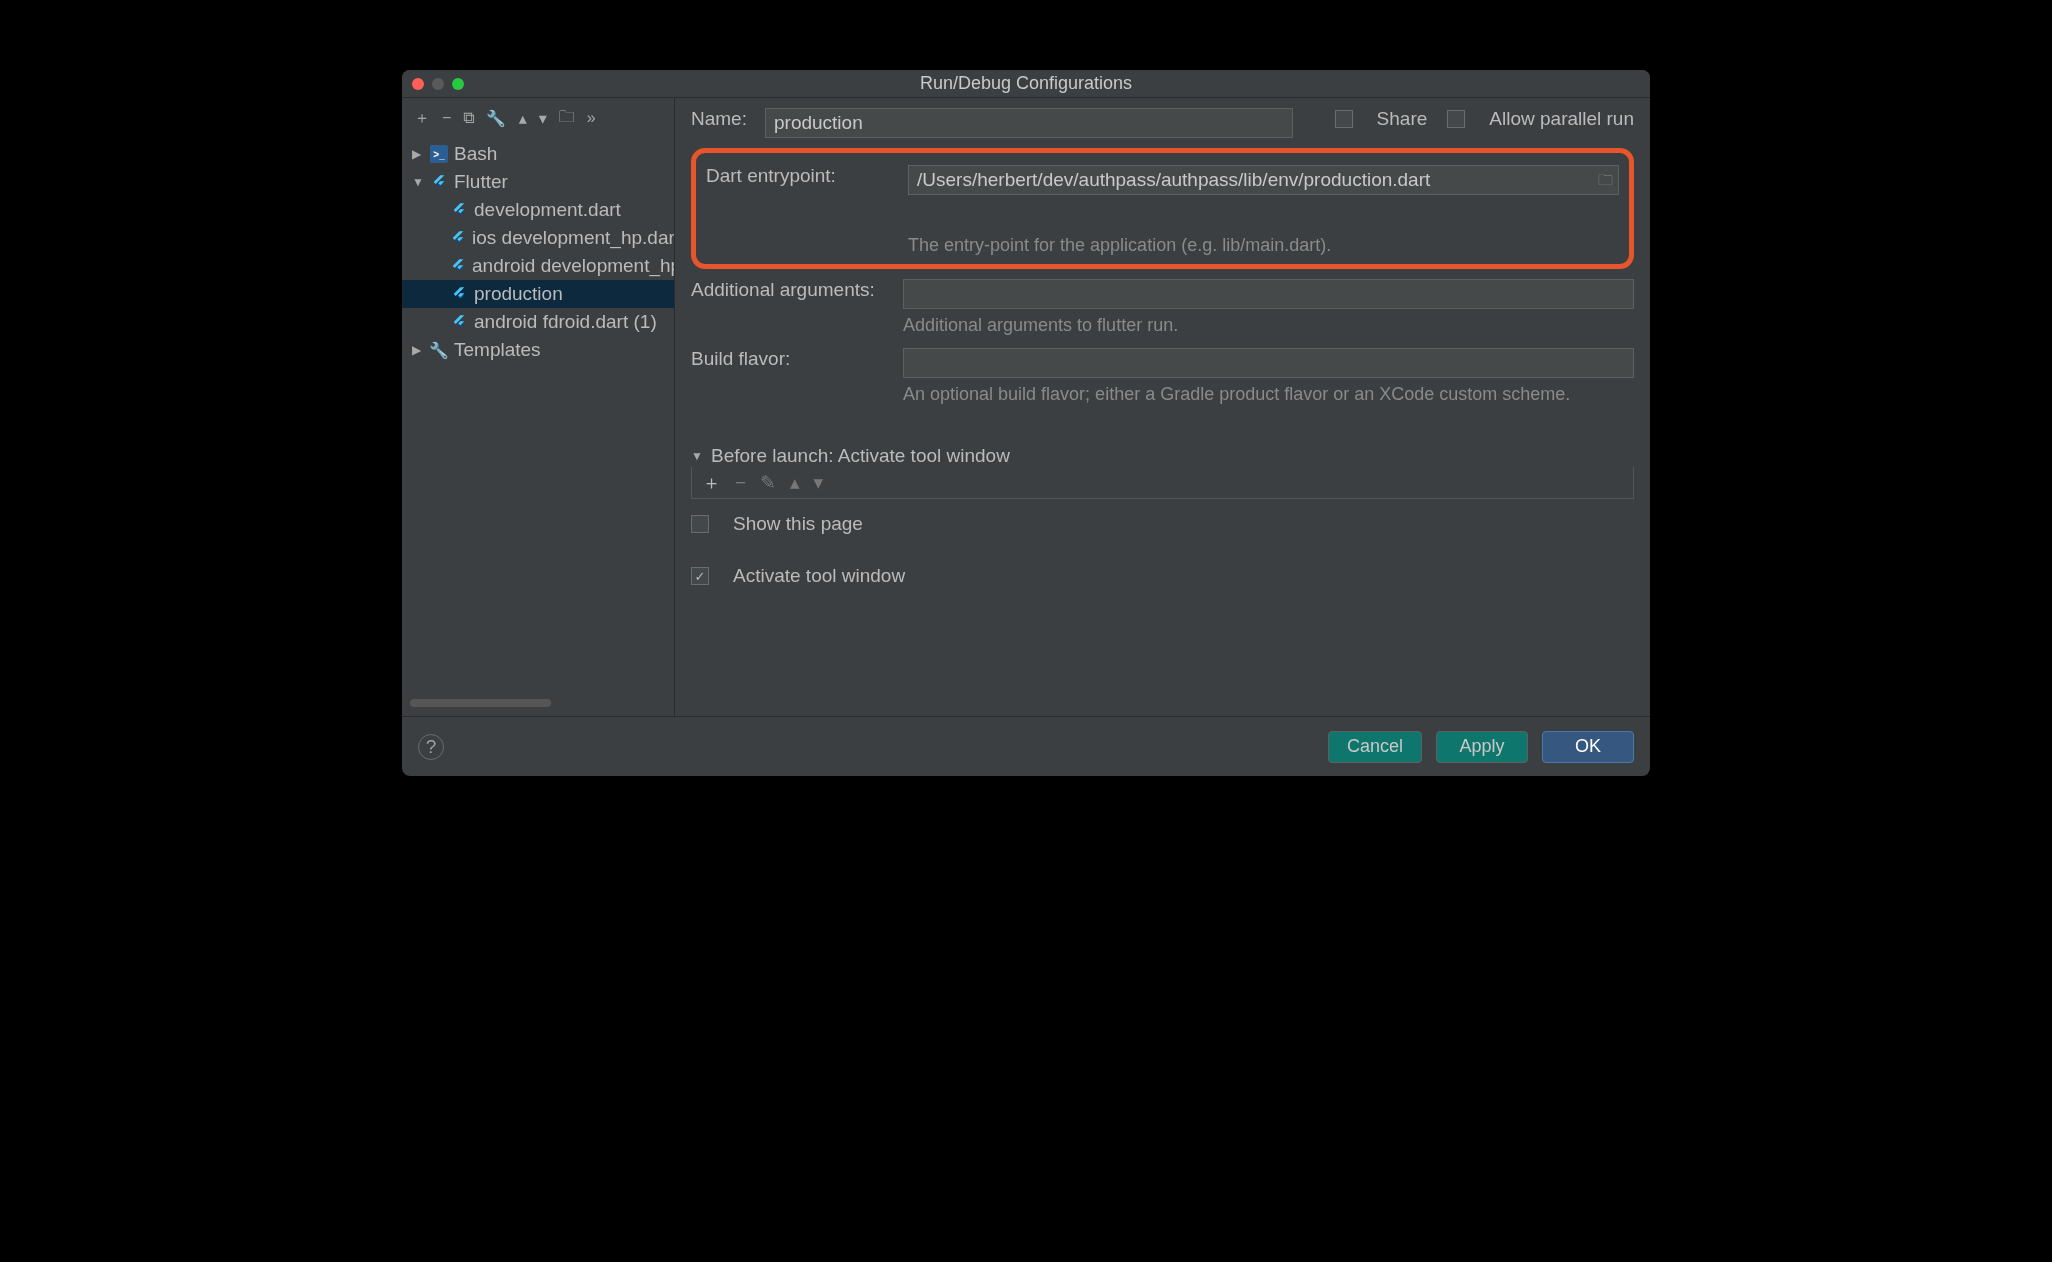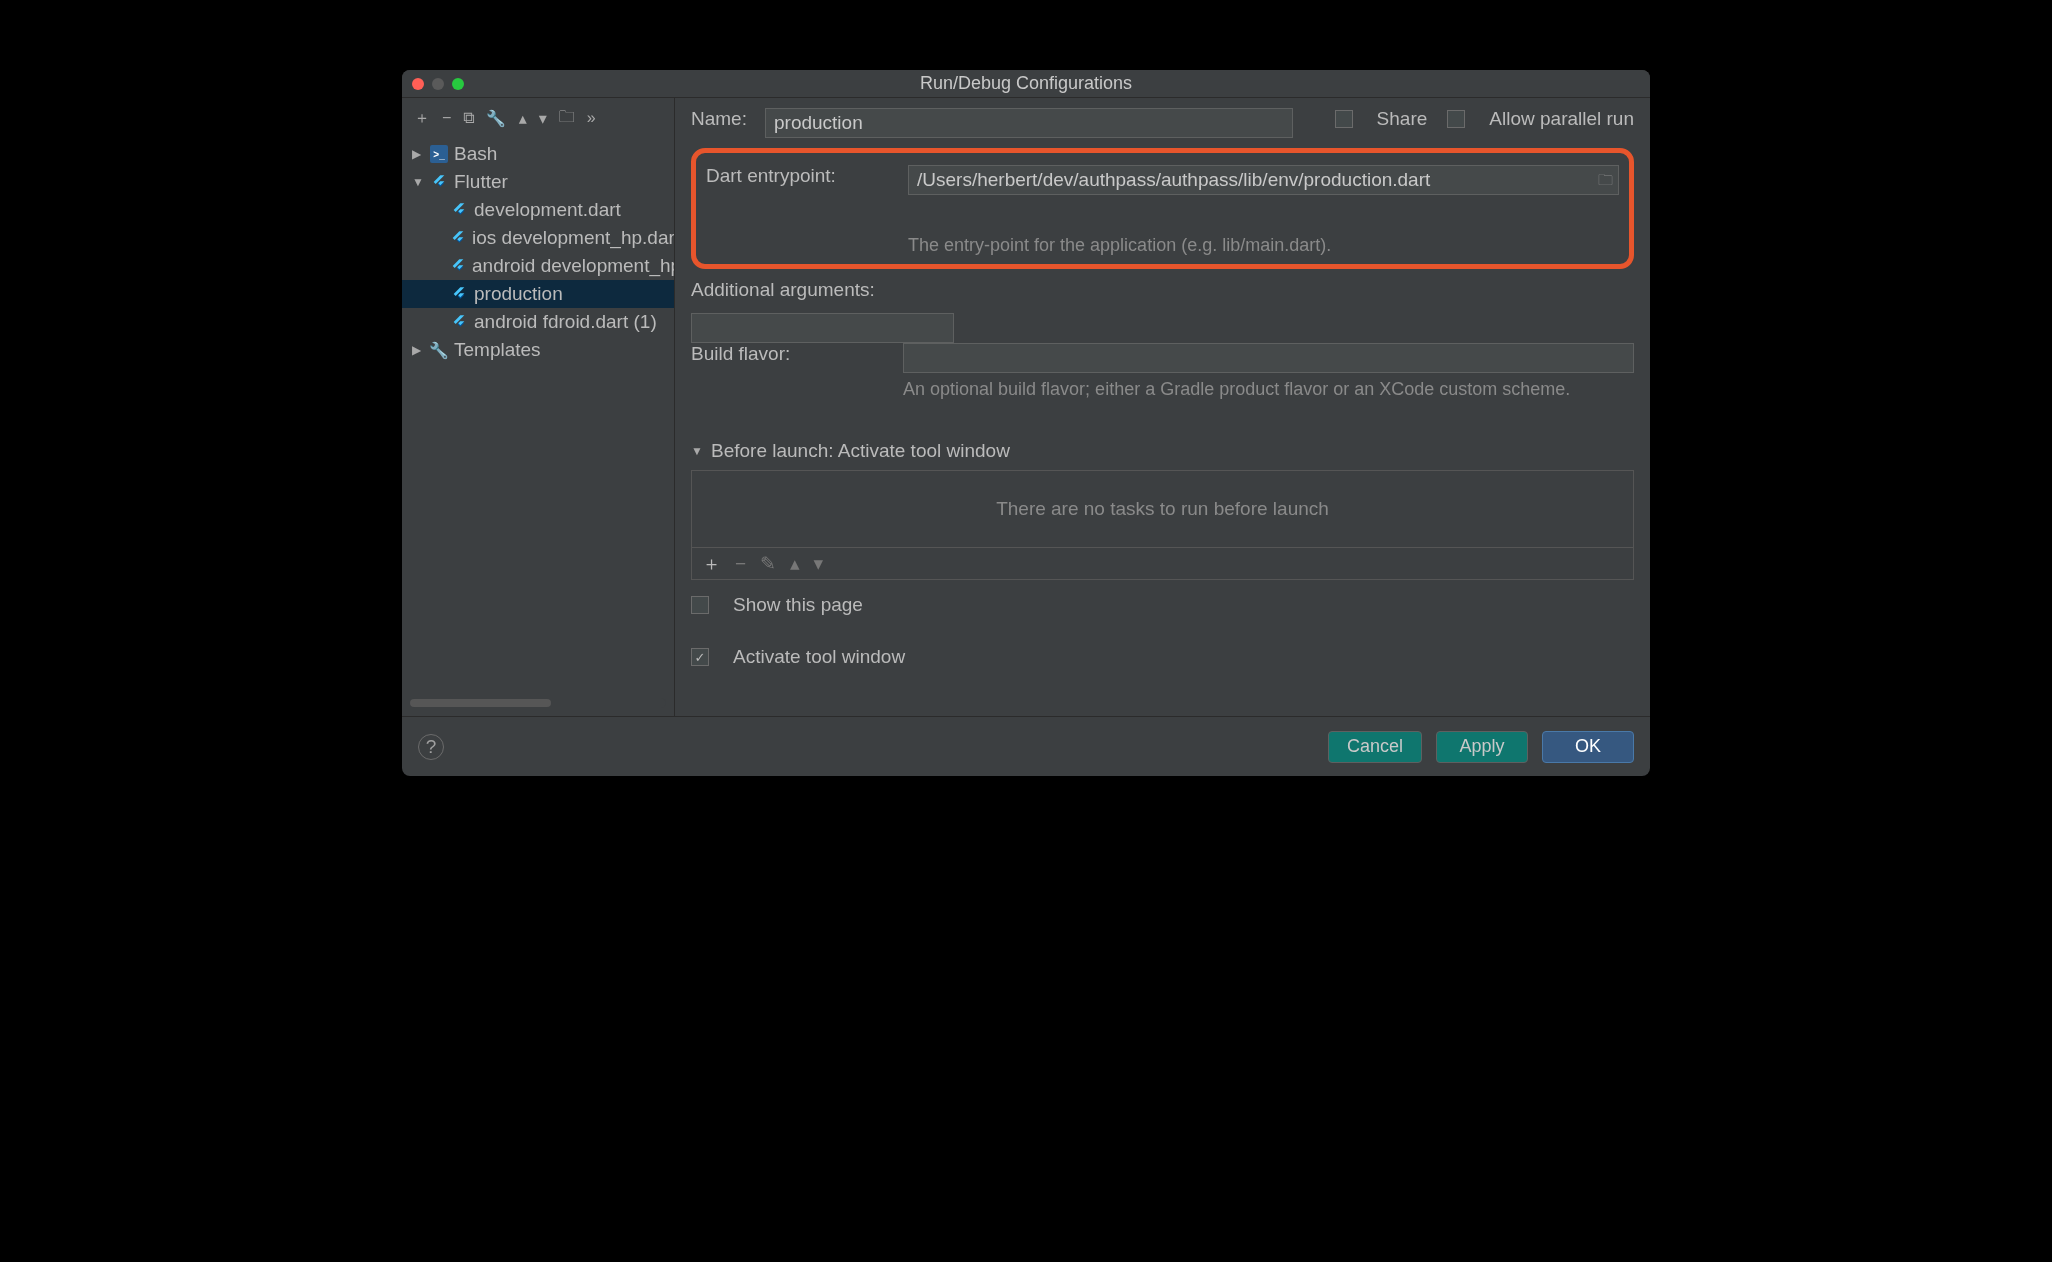--- a/index.html
+++ b/index.html
@@ -384,42 +384,40 @@
         <div class="row">
           <span class="label">Dart entrypoint:</span>
           <div class="field-wrap">
             <input type="text" class="field-input" value="/Users/herbert/dev/authpass/authpass/lib/env/production.dart" style="">
             <span class="folder-btn">🗀</span>
           </div>
         </div>
         <div class="hint">The entry-point for the application (e.g. lib/main.dart).</div>
       </div>
 
-      <div class="row" style="margin-top:10px;flex-direction:column;">
+      <div class="row" style="margin-top:10px;">
         <span class="label">Additional arguments:</span>
         <div class="field-wrap">
           <input type="text" class="field-input" value="" style="">
         </div>
       </div>
+      <div class="hint">Additional arguments to flutter run.</div>
 
       <div class="row">
         <span class="label">Build flavor:</span>
         <div class="field-wrap">
           <input type="text" class="field-input" value="" style="">
         </div>
       </div>
       <div class="hint">An optional build flavor; either a Gradle product flavor or an XCode custom scheme.</div>
 
       <div class="before-launch">
         <div class="bl-header">
           <span class="chev">▼</span>
           <span>Before launch: Activate tool window</span>
-        </div>
-        <div class="bl-box">
-          <span>There are no tasks to run before launch</span>
         </div>
         <div class="bl-toolbar">
           <span class="active">＋</span>
           <span>−</span>
           <span>✎</span>
           <span>▴</span>
           <span>▾</span>
         </div>
         <div class="bl-checks">
           <div class="check">

